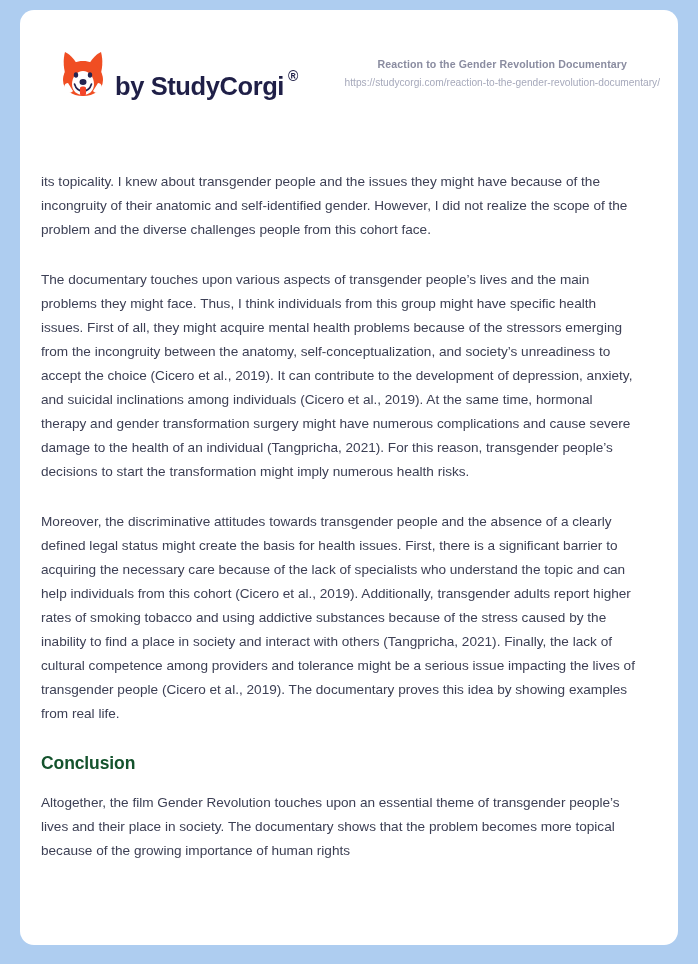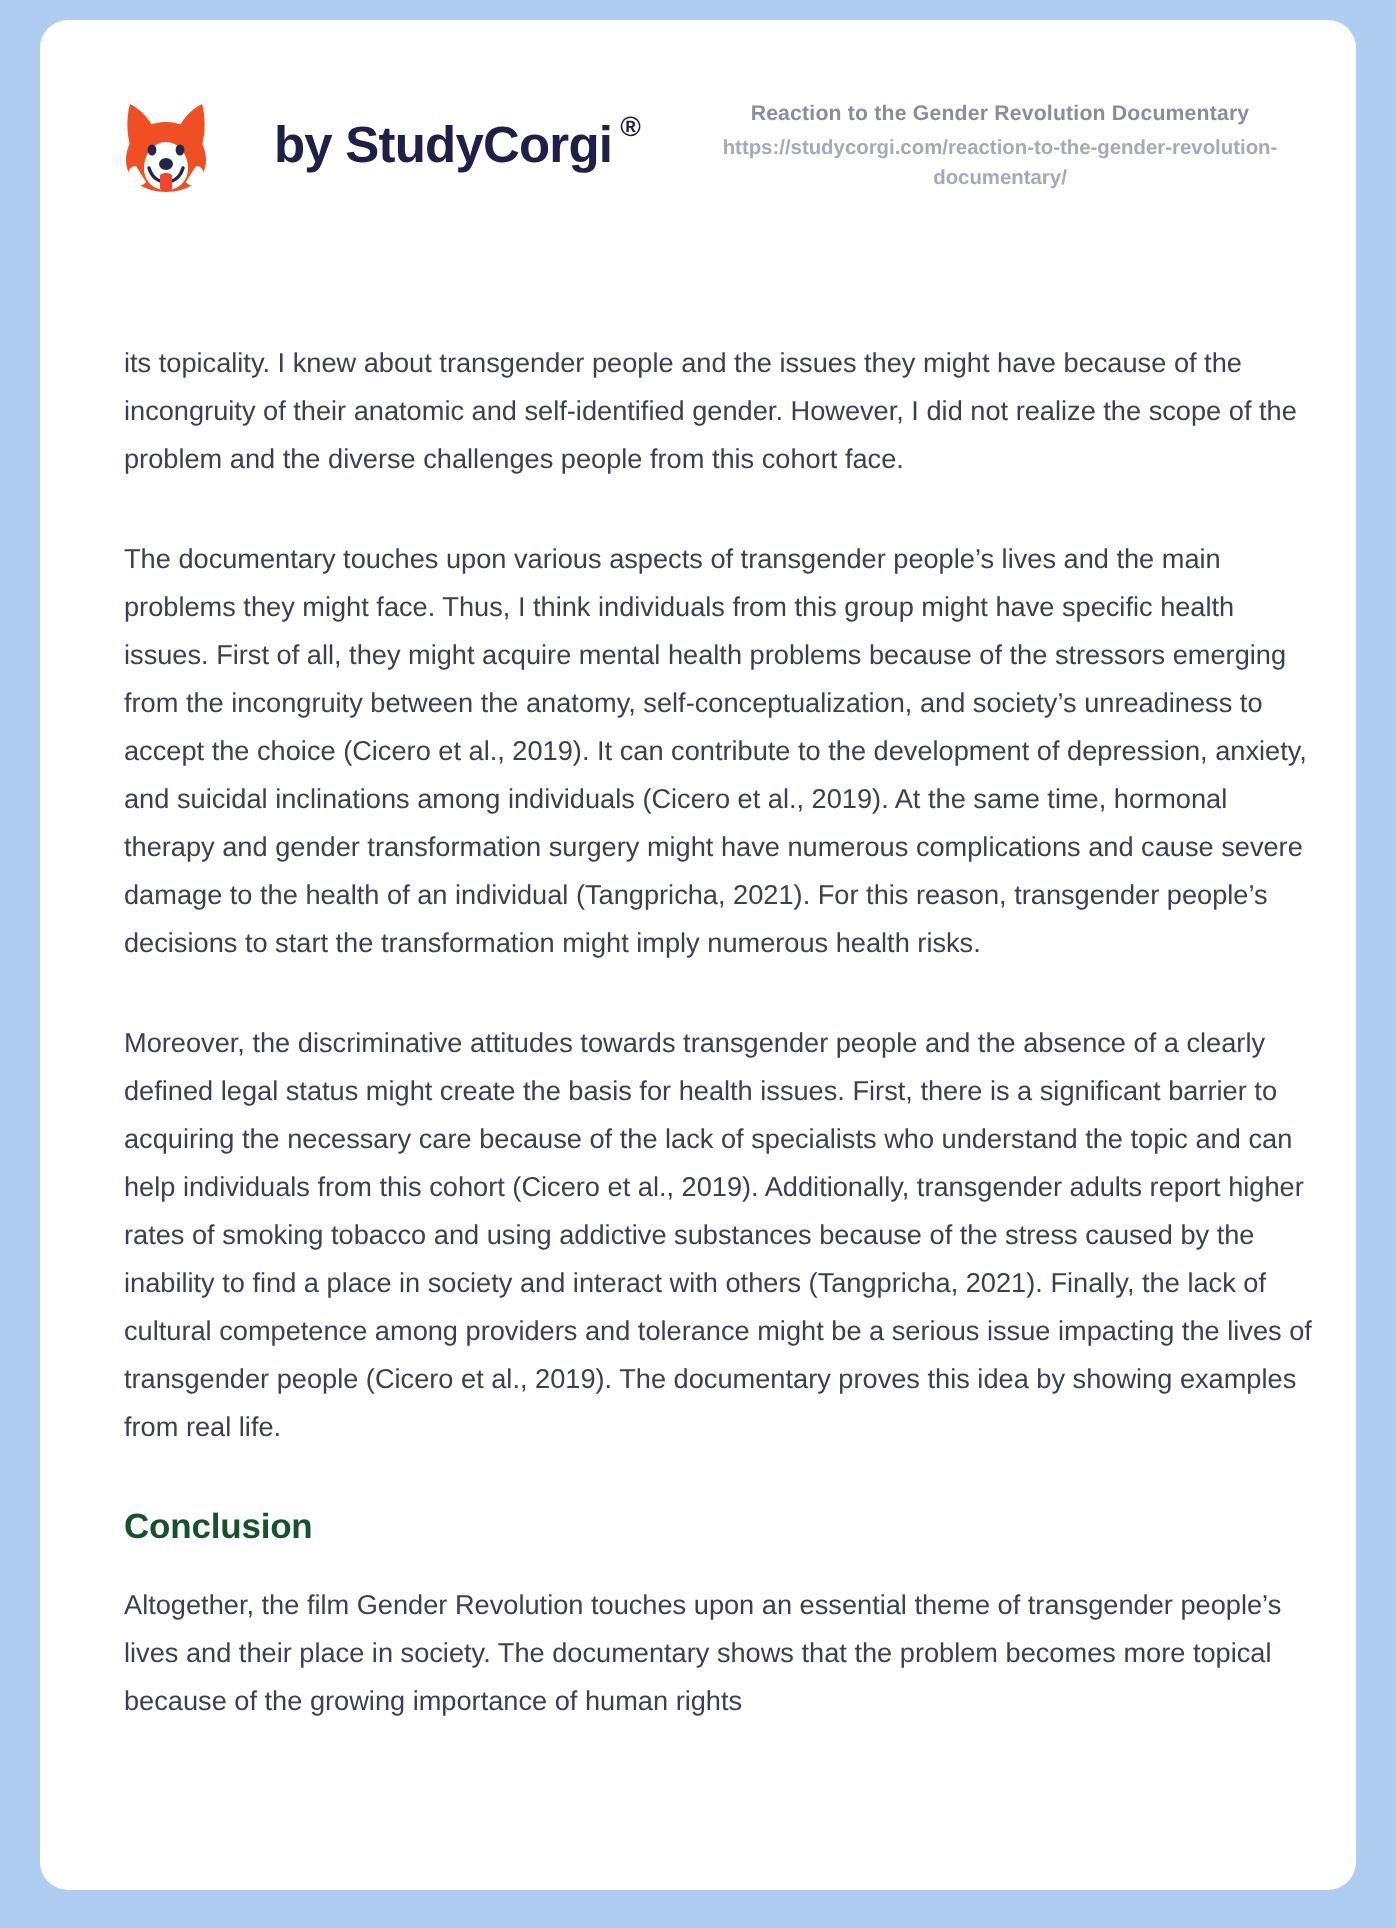--- a/index.html
+++ b/index.html
@@ -34,22 +34,22 @@
     width: 658px;
     height: 128px;
     display: flex;
     align-items: center;
     justify-content: space-between;
     padding: 0 18px 0 38px;
   }
 
   .brand {
     display: flex;
-    align-items: center;
-    gap: 29px;
+    align-items: flex-end;
+    gap: 7px;
     flex: 0 0 auto;
   }
   .brand-logo {
     width: 50px;
     height: 50px;
     flex: 0 0 auto;
     display: block;
   }
   .brand-wordmark {
     display: flex;
@@ -78,30 +78,30 @@
   .doc-meta-title {
     font-size: 10.6px;
     font-weight: bold;
     color: #8a8ca0;
     line-height: 1.35;
     letter-spacing: 0.1px;
   }
   .doc-meta-url {
     margin-top: 4px;
     font-size: 10.2px;
-    font-weight: bold;
+    font-weight: normal;
     color: #a6a9bb;
     line-height: 1.45;
     word-break: break-word;
   }
 
   
   .doc-body {
     position: absolute;
-    left: 42px;
+    left: 21px;
     top: 160px;
     width: 596px;
   }
   .doc-paragraph {
     font-size: 13.6px;
     line-height: 24px;
     color: #3d4055;
     margin: 0 0 26px 0;
     text-align: left;
   }

